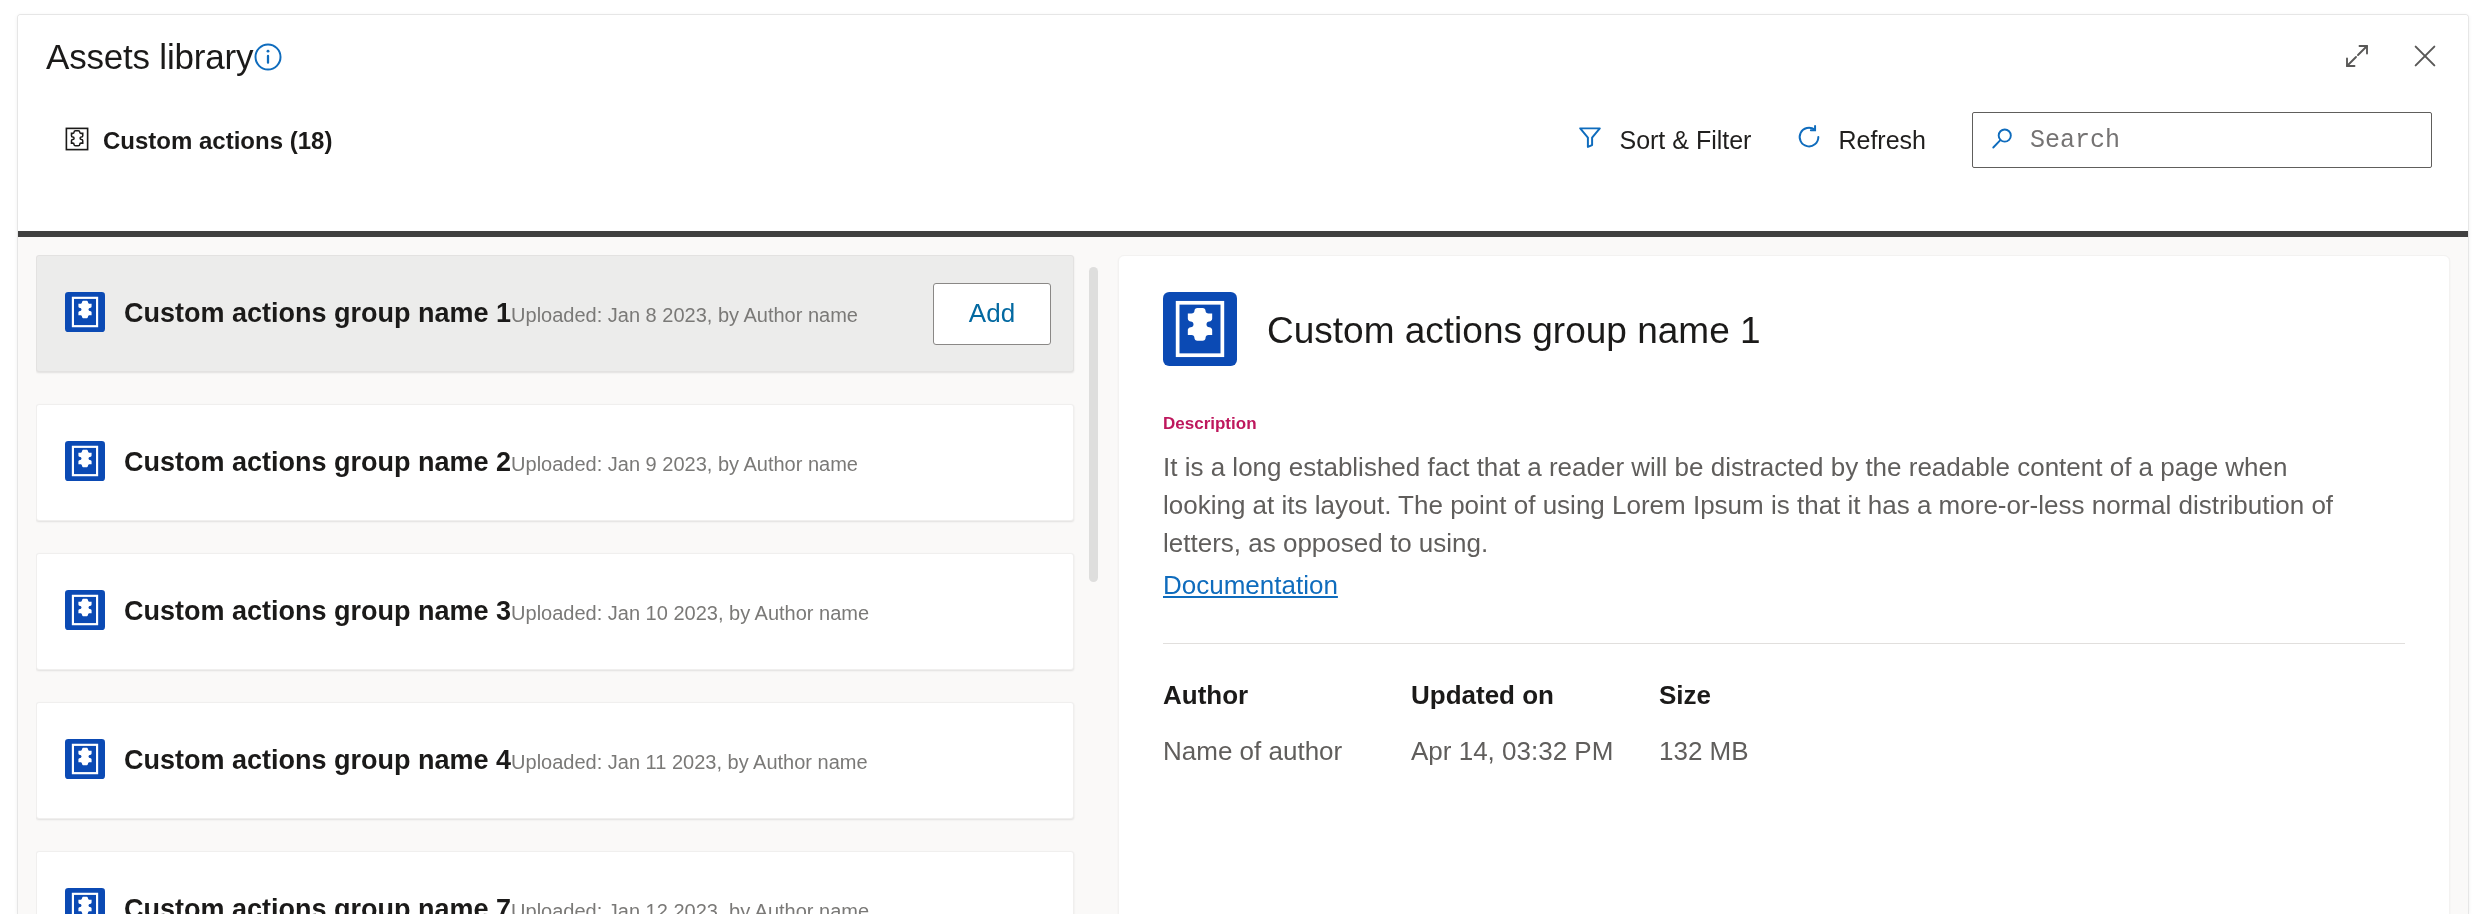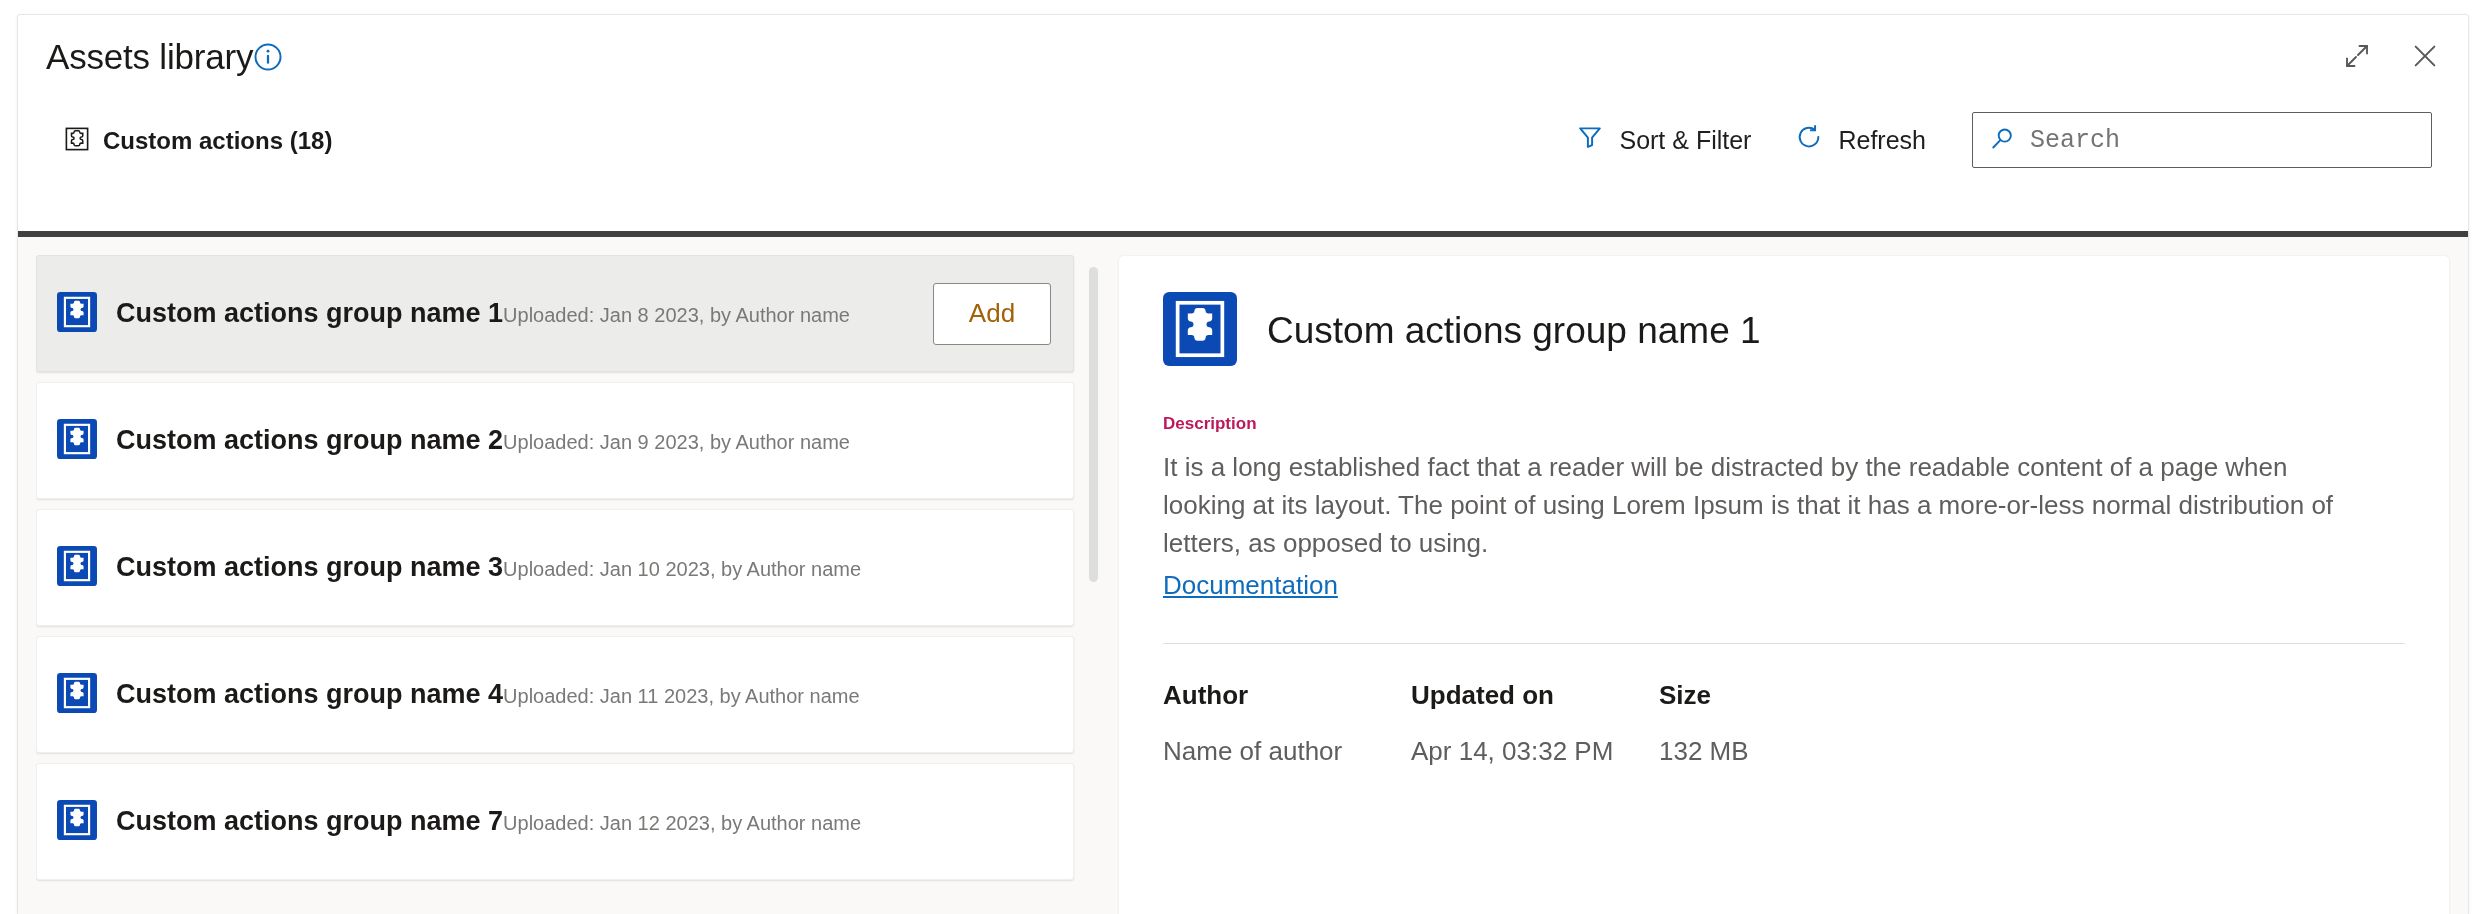--- a/index.html
+++ b/index.html
@@ -136,24 +136,24 @@
     padding-right: 34px;
     overflow: hidden;
   }
   .asset-card {
     position: relative;
     height: 117px;
     background: #ffffff;
     border: 1px solid #f0efee;
     border-radius: 3px;
     box-shadow: 0 1px 2px rgba(0,0,0,0.10);
-    margin-bottom: 10px;
-    display: flex;
-    align-items: center;
-    padding: 0 22px 0 20px;
+    margin-bottom: 32px;
+    display: flex;
+    align-items: center;
+    padding: 0 22px 0 28px;
     cursor: pointer;
   }
   .asset-card.selected {
     background: #ececeb;
     border-color: #e3e2e1;
   }
   .asset-icon { flex: 0 0 auto; margin-right: 19px; }
   .asset-text { flex: 1 1 auto; min-width: 0; }
   .asset-name {
     font-size: 27px;
@@ -169,21 +169,21 @@
     white-space: nowrap;
   }
   .add-btn {
     flex: 0 0 auto;
     width: 118px;
     height: 62px;
     background: #ffffff;
     border: 1px solid #8a8886;
     border-radius: 3px;
     font-size: 26px;
-    color: #a16207;
+    color: #0369a1;
     cursor: pointer;
     font-family: "Liberation Sans", sans-serif;
   }
 
   
   .scrollbar-track {
     position: absolute;
     right: 10px;
     top: 2px;
     width: 10px;

